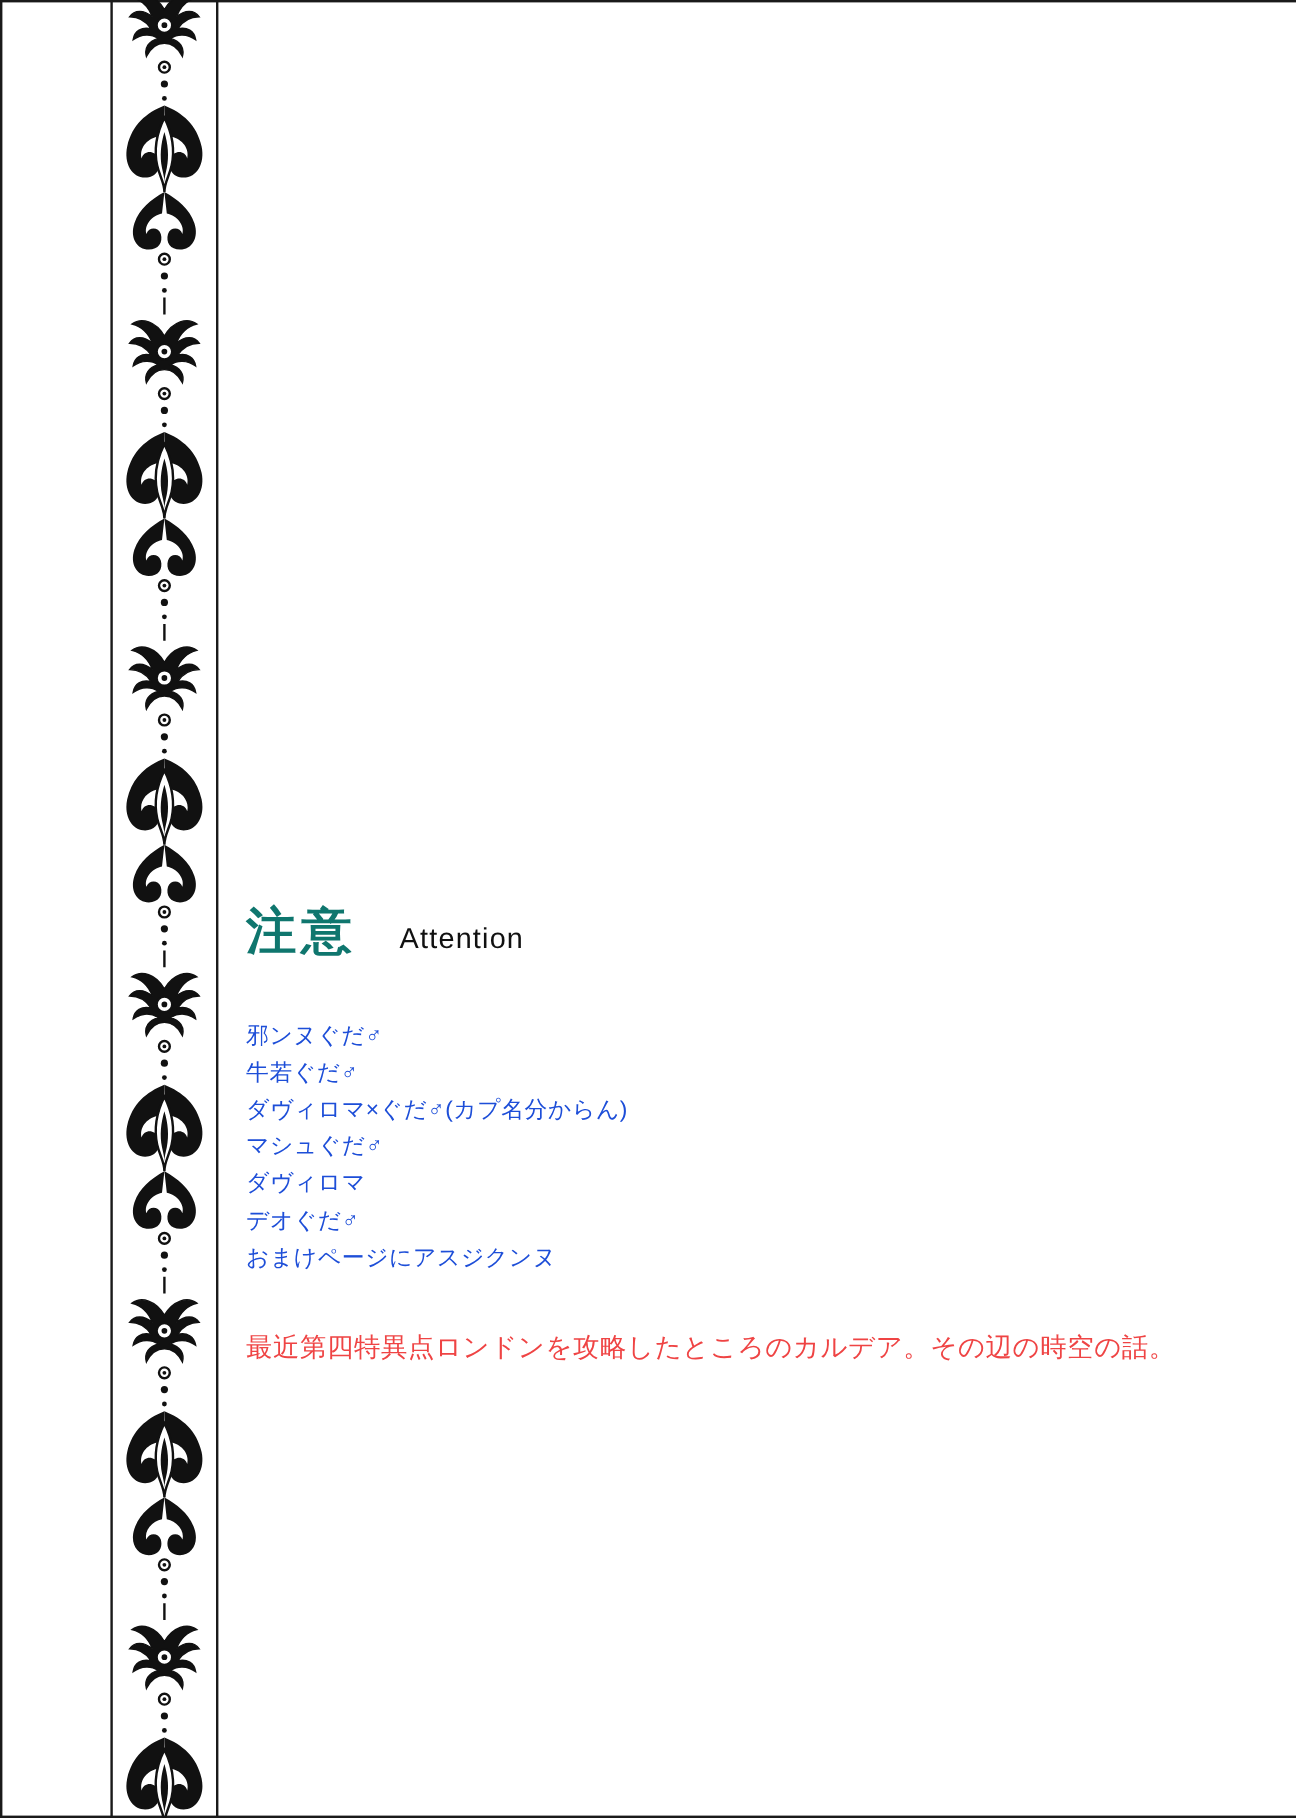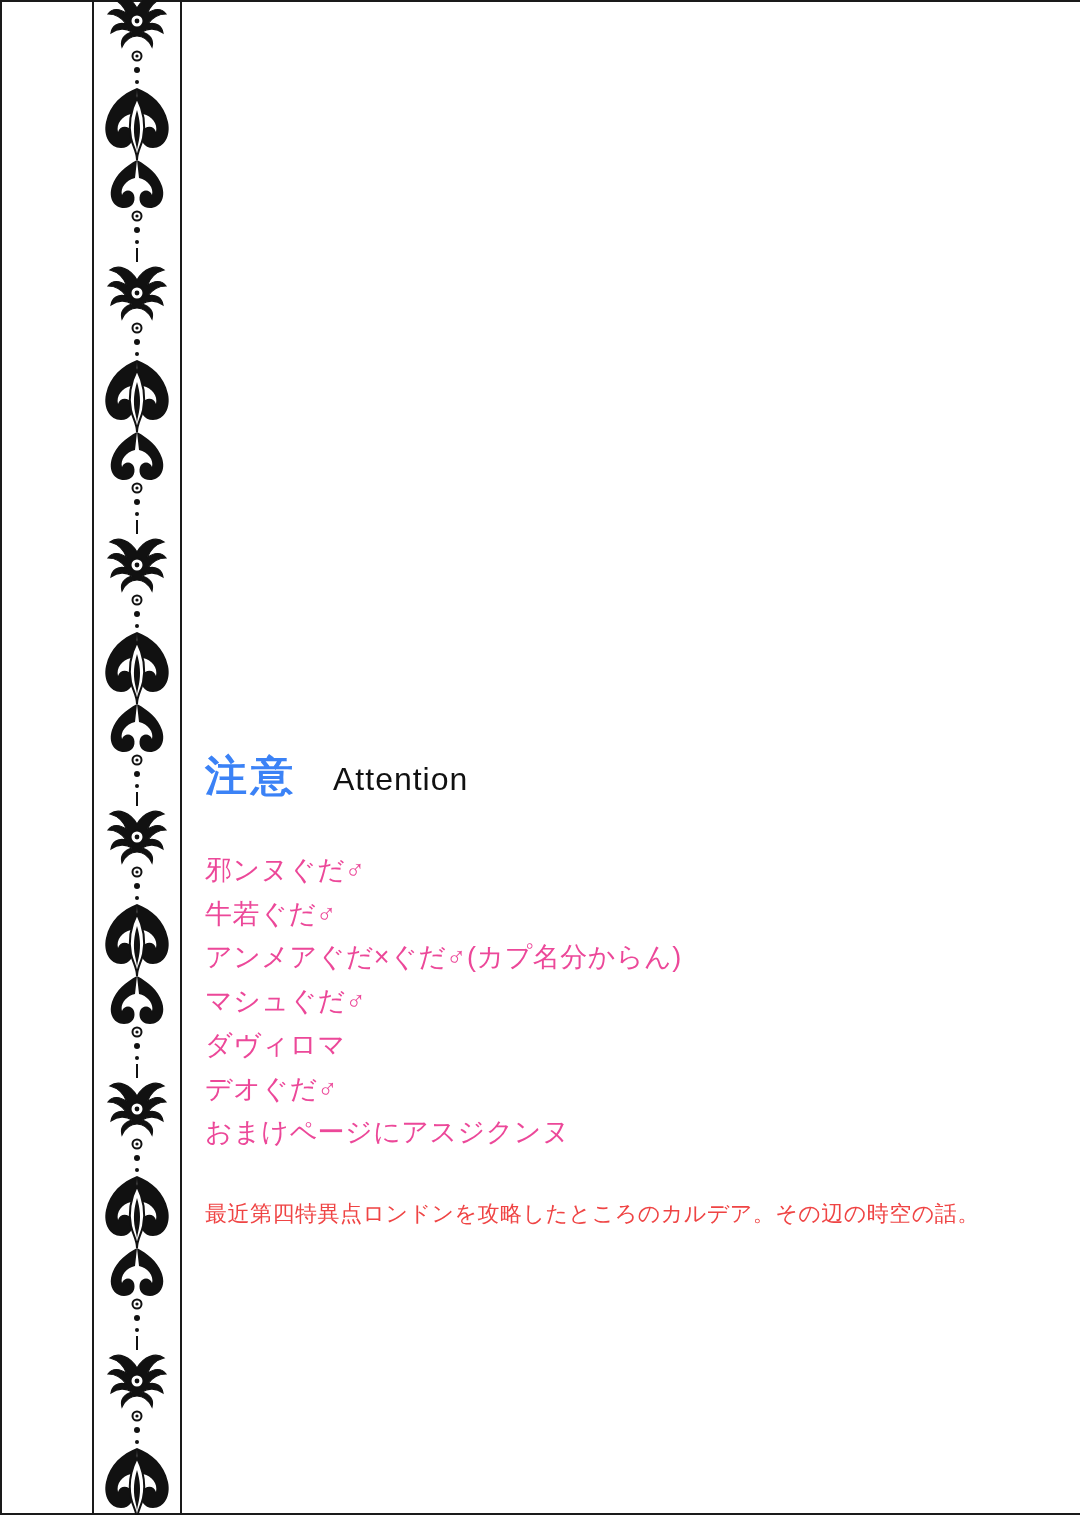--- a/index.html
+++ b/index.html
@@ -86,45 +86,45 @@
   .heading-row {
     display: flex;
     align-items: baseline;
     gap: 36px;
     margin-bottom: 52px;
   }
   .heading-jp {
     font-size: 42px;
     font-weight: bold;
     letter-spacing: 4px;
-    color: #3b82f6;
+    color: #0f766e;
     line-height: 1;
   }
   .heading-en {
-    font-size: 32px;
+    font-size: 24px;
     font-weight: normal;
     letter-spacing: 1px;
     color: #111111;
     line-height: 1;
   }
   .lead {
     font-size: 20.5px;
     color: #111111;
     letter-spacing: 0.5px;
     margin-bottom: 46px;
     line-height: 1.4;
   }
   .tag-list {
     list-style: none;
     margin: 0 0 44px 0;
     padding: 0;
   }
   .tag-list li {
-    font-size: 27px;
-    color: #ec4899;
+    font-size: 19px;
+    color: #1d4ed8;
     letter-spacing: 0.5px;
     line-height: 1.62;
   }
   .note {
     font-size: 22px;
     color: #ef4444;
     letter-spacing: 0.5px;
     line-height: 1.4;
   }
 </style>
@@ -187,21 +187,21 @@
 
     <div class="heading-row">
       <span class="heading-jp">注意</span>
       <span class="heading-en">Attention</span>
     </div>
 
 
     <ul class="tag-list">
       <li>邪ンヌぐだ♂</li>
       <li>牛若ぐだ♂</li>
-      <li>アンメアぐだ×ぐだ♂(カプ名分からん)</li>
+      <li>ダヴィロマ×ぐだ♂(カプ名分からん)</li>
       <li>マシュぐだ♂</li>
       <li>ダヴィロマ</li>
       <li>デオぐだ♂</li>
       <li>おまけページにアスジクンヌ</li>
     </ul>
 
     <p class="note">最近第四特異点ロンドンを攻略したところのカルデア。その辺の時空の話。</p>
 
   </div>
 

